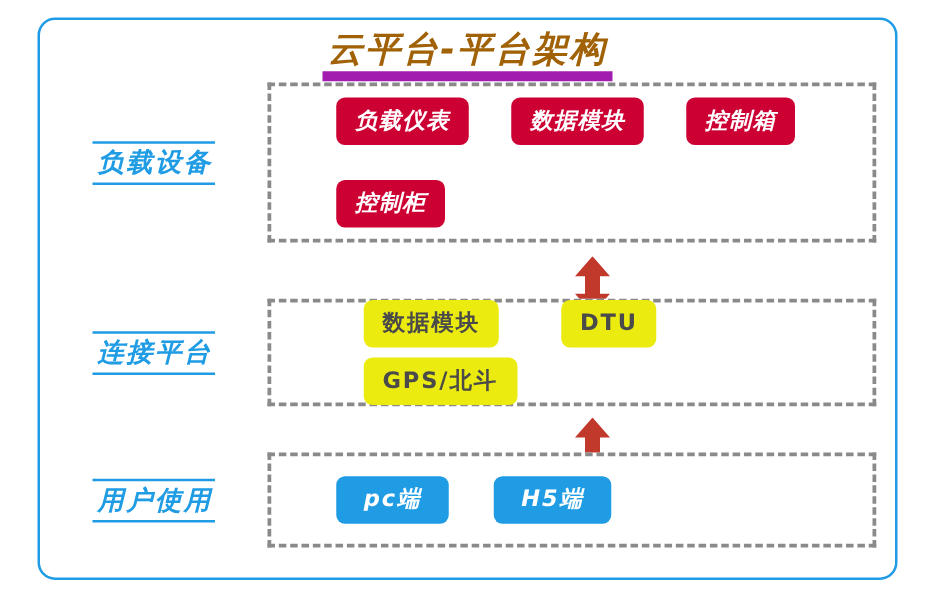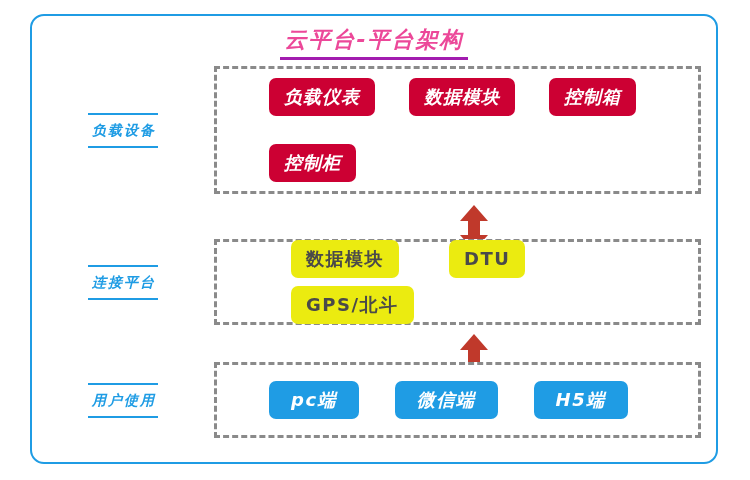--- a/index.html
+++ b/index.html
@@ -32,26 +32,26 @@
   #title-wrap {
     position: absolute;
     left: 0;
     top: 10px;
     width: 100%;
     text-align: center;
   }
   #diagram-title {
     display: inline-block;
     font-family: "DejaVu Sans", "Liberation Sans", sans-serif;
-    font-size: 22px;
+    font-size: 28px;
     font-weight: bold;
     font-style: italic;
     letter-spacing: 2px;
-    color: #ec4899;
-    border-bottom: 3px solid #a21caf;
+    color: #a16207;
+    border-bottom: 8px solid #a21caf;
     padding: 0 4px 3px 4px;
     line-height: 28px;
     white-space: nowrap;
   }
 
   
   .layer-row {
     position: absolute;
     left: 0;
     width: 100%;
@@ -65,21 +65,21 @@
   
   .layer-label-cell {
     width: 182px;
     flex: 0 0 182px;
     display: flex;
     align-items: center;
     justify-content: center;
   }
   .layer-label {
     font-family: "DejaVu Sans", "Liberation Sans", sans-serif;
-    font-size: 14px;
+    font-size: 21px;
     font-weight: bold;
     font-style: italic;
     letter-spacing: 2px;
     color: #1f9ce4;
     border-top: 2px solid #1f9ce4;
     border-bottom: 2px solid #1f9ce4;
     padding: 2px 2px 3px 4px;
     line-height: 26px;
     white-space: nowrap;
   }
@@ -194,18 +194,17 @@
       <polygon points="15,0 29,16 21,16 21,30 29,30 15,46 1,30 9,30 9,16 1,16" fill="#c0392b"></polygon>
     </svg>
   </div>
 
   <div class="layer-row" id="row-users">
     <div class="layer-label-cell">
       <span class="layer-label">用户使用</span>
     </div>
     <div class="group-box" id="group-users">
       <div class="chip chip-blue">pc端</div>
-      <div class="chip chip-blue">微信端</div>
       <div class="chip chip-blue">H5端</div>
     </div>
   </div>
 
 </div>
 
 </body></html>

